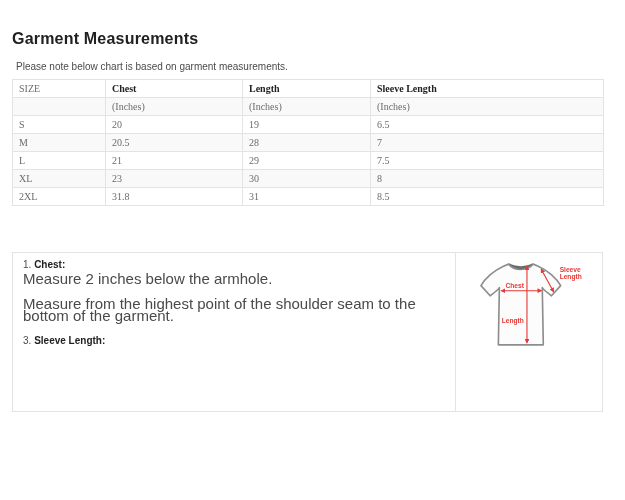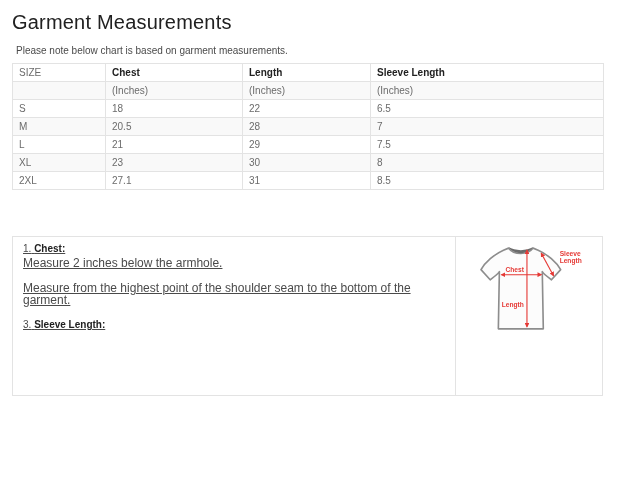--- a/index.html
+++ b/index.html
@@ -12,48 +12,48 @@
     --shirt-outline:#8d8d8d;
     --collar-fill:#6b6b6b;
   }
   *{box-sizing:border-box;}
   html,body{margin:0;padding:0;}
   body{
     width:625px;height:500px;overflow:hidden;background:#fff;
     font-family:"Liberation Sans",sans-serif;color:var(--text-color);
   }
   .page-title{
-    margin:13px 12px 0;font-size:20px;line-height:19px;font-weight:normal;
+    margin:29px 12px 0;font-size:16px;line-height:19px;font-weight:bold;
     color:var(--title-color);letter-spacing:.2px;
   }
   .note{margin:13px 16px 0;font-size:10px;line-height:12px;color:var(--text-color);}
   table.size-chart{
-    margin:6px 0 6px 12px;width:591px;border-collapse:collapse;table-layout:fixed;
+    margin:6px 0 6px 12px;width:591px;border-collapse:collapse;table-layout:fixed;font-family:Liberation Serif, serif;
   }
   table.size-chart td{
     border:1px solid var(--border-color);height:18px;padding:0 4px 0 6px;
     font-size:10px;color:var(--muted-text);vertical-align:middle;white-space:nowrap;
     overflow:hidden;
   }
   table.size-chart tr.alt td{background:var(--row-alt-bg);}
   table.size-chart td.hdr{font-weight:bold;color:var(--title-color);font-size:10px;}
   .section-heading{
     margin:54px 12px 0;font-size:13px;line-height:16px;font-weight:bold;color:#333;
     letter-spacing:.3px;
   }
   .measure-box{
     margin:46px 12px 2px;width:591px;height:160px;border:1px solid var(--border-color);
-    display:flex;background:#fff;text-decoration:underline;
+    display:flex;background:#fff;
   }
   .measure-left{flex:1;padding:6px 10px;}
   .inst{margin:0;}
   .inst + .inst{margin-top:13px;}
   .inst-head{font-size:10px;line-height:12px;color:var(--text-color);}
   .inst-head .lbl{font-weight:bold;color:var(--title-color);}
-  .inst-text{font-size:12px;line-height:12px;color:var(--text-color);margin-top:2px;}
+  .inst-text{font-size:15px;line-height:12px;color:var(--text-color);margin-top:2px;}
   .measure-right{
     width:147px;border-left:1px solid var(--border-color);
     display:flex;justify-content:center;align-items:flex-start;padding-top:5px;
   }
   .tshirt-svg{display:block;}
   .shirt-body{fill:#fcfcfc;stroke:var(--shirt-outline);stroke-width:1.6;stroke-linejoin:round;}
   .shirt-collar{fill:var(--collar-fill);stroke:none;}
   .ann-line{stroke:var(--annotation-red);stroke-width:1.1;}
   .ann-head{fill:var(--annotation-red);}
   .ann-text{
@@ -85,22 +85,22 @@
       <td class="hdr">Sleeve Length</td>
     </tr>
     <tr class="alt">
       <td></td>
       <td>(Inches)</td>
       <td>(Inches)</td>
       <td>(Inches)</td>
     </tr>
     <tr>
       <td>S</td>
-      <td>18</td>
-      <td>22</td>
+      <td>20</td>
+      <td>19</td>
       <td>6.5</td>
     </tr>
     <tr class="alt">
       <td>M</td>
       <td>20.5</td>
       <td>28</td>
       <td>7</td>
     </tr>
     <tr>
       <td>L</td>
@@ -109,21 +109,21 @@
       <td>7.5</td>
     </tr>
     <tr class="alt">
       <td>XL</td>
       <td>23</td>
       <td>30</td>
       <td>8</td>
     </tr>
     <tr>
       <td>2XL</td>
-      <td>27.1</td>
+      <td>31.8</td>
       <td>31</td>
       <td>8.5</td>
     </tr>
   </tbody>
     </table>
 
 
   <div class="measure-box">
     <div class="measure-left">
 

